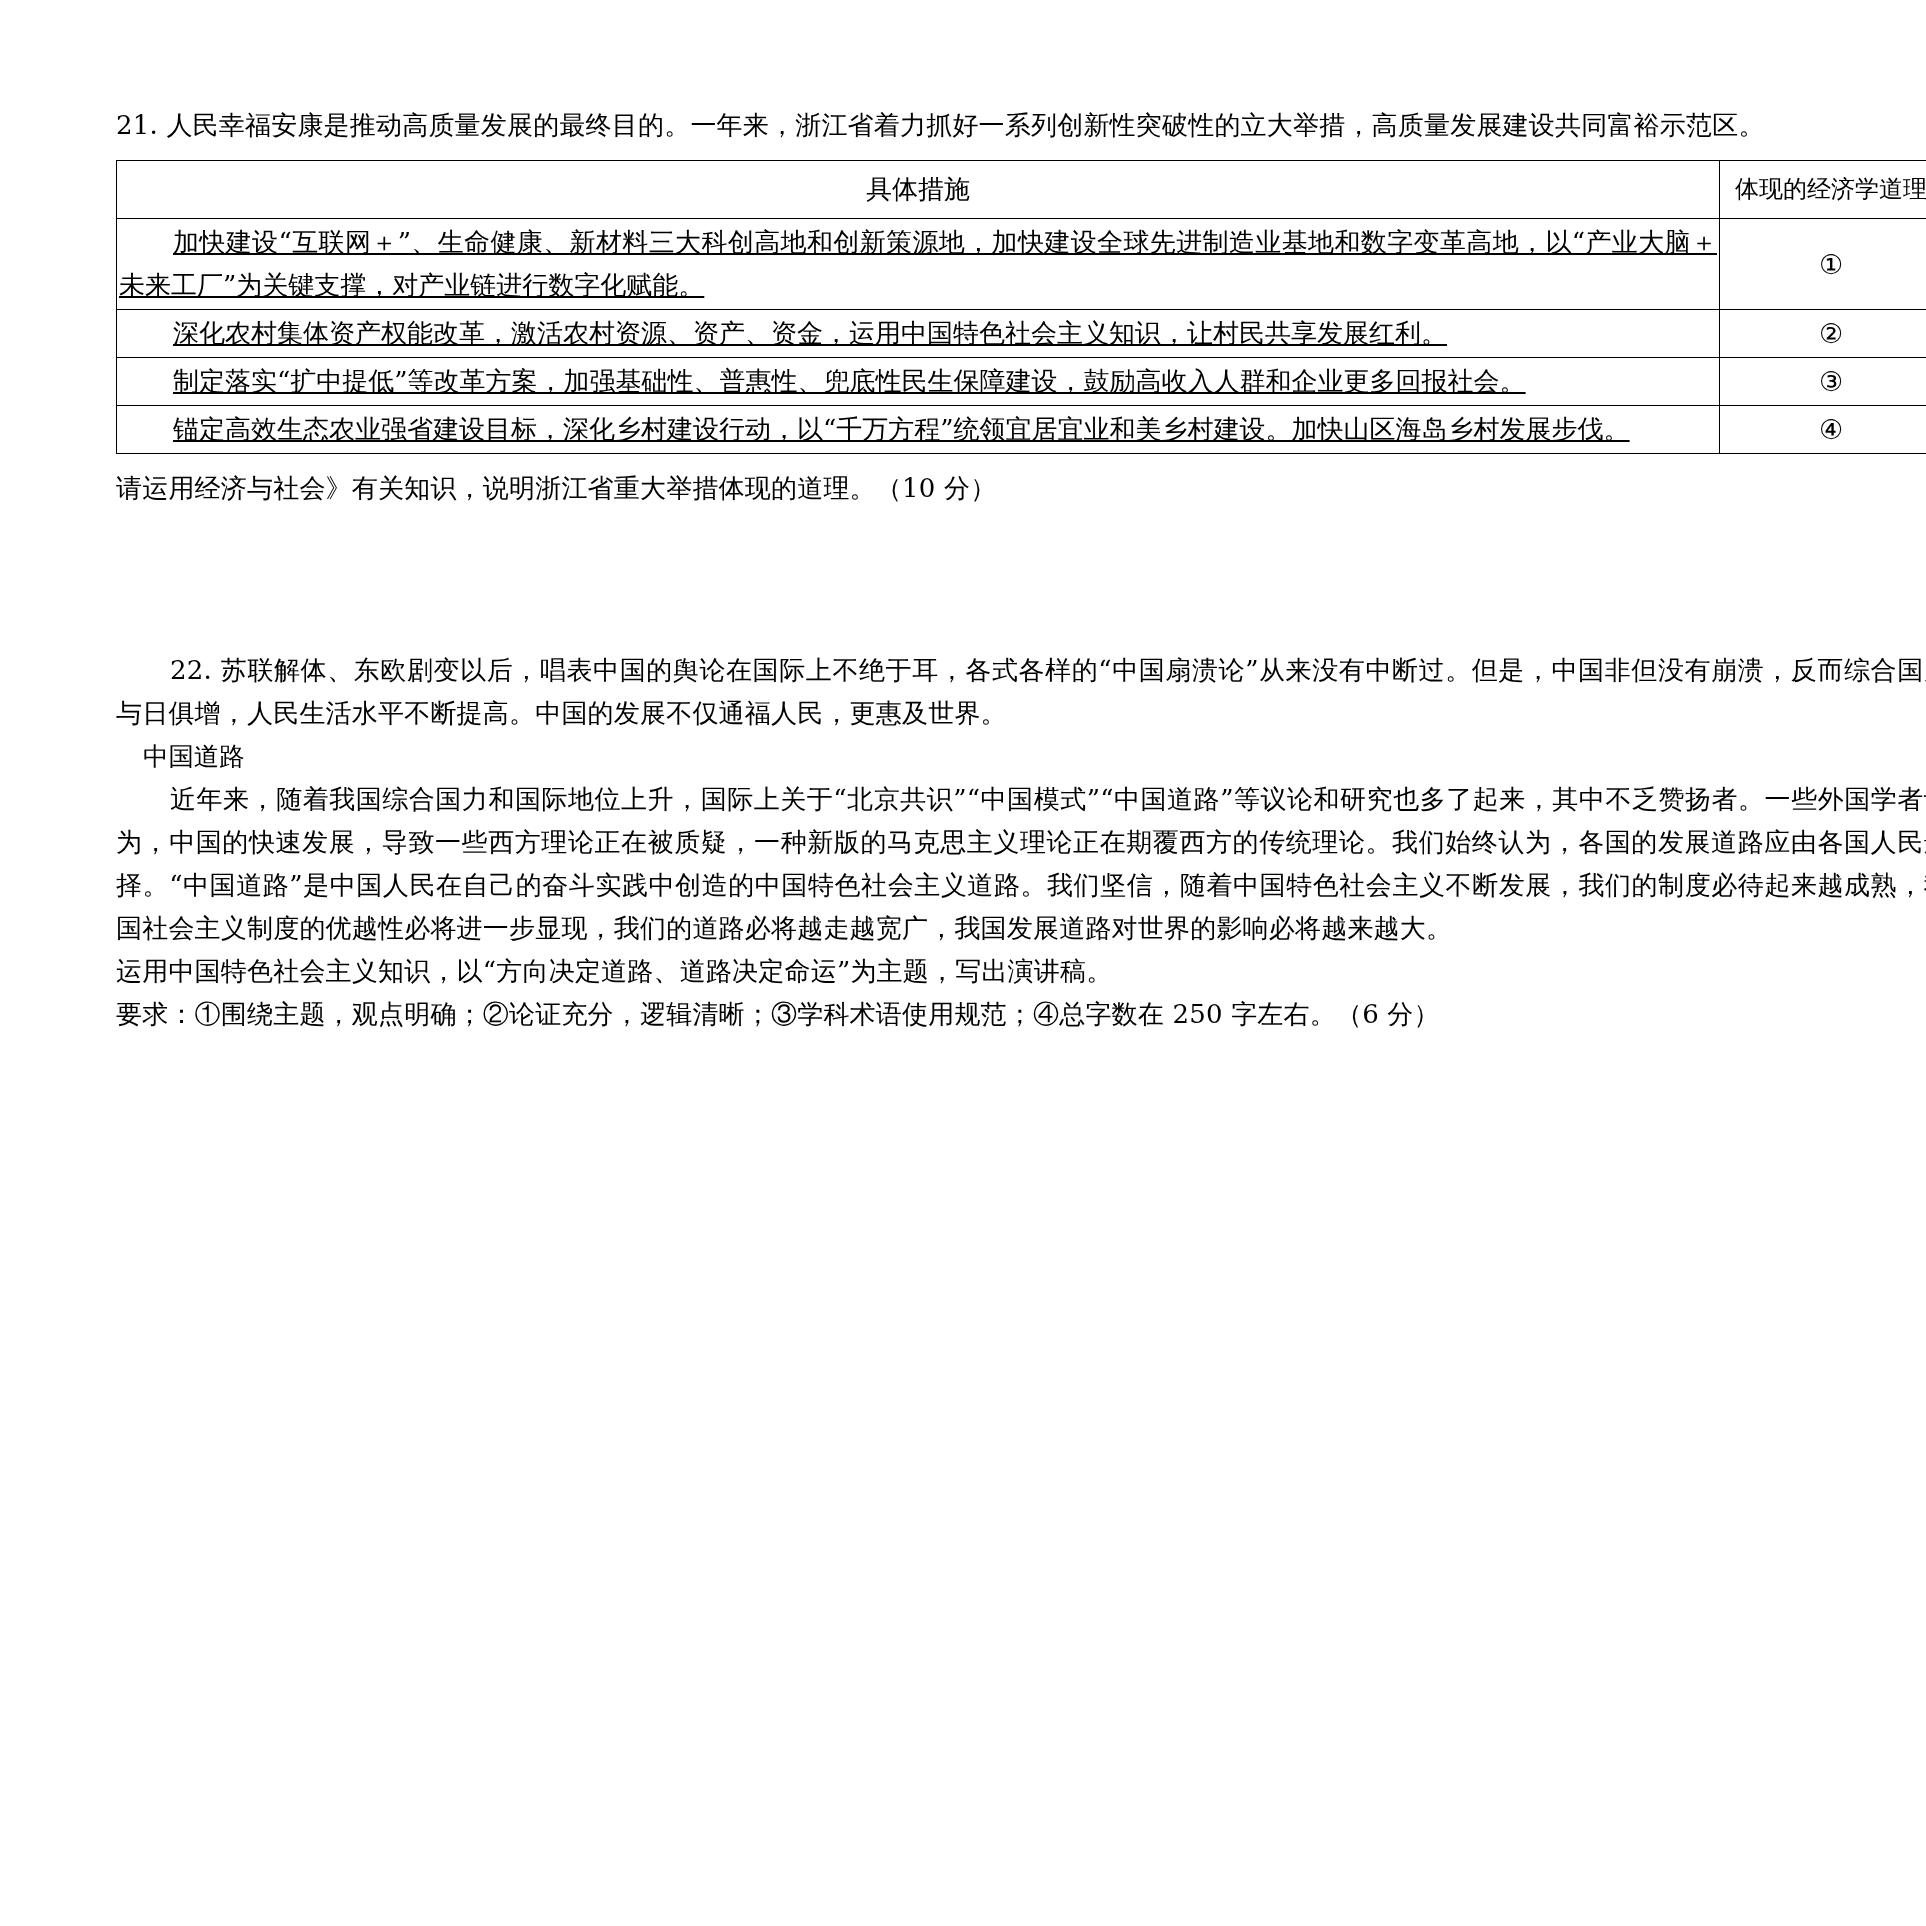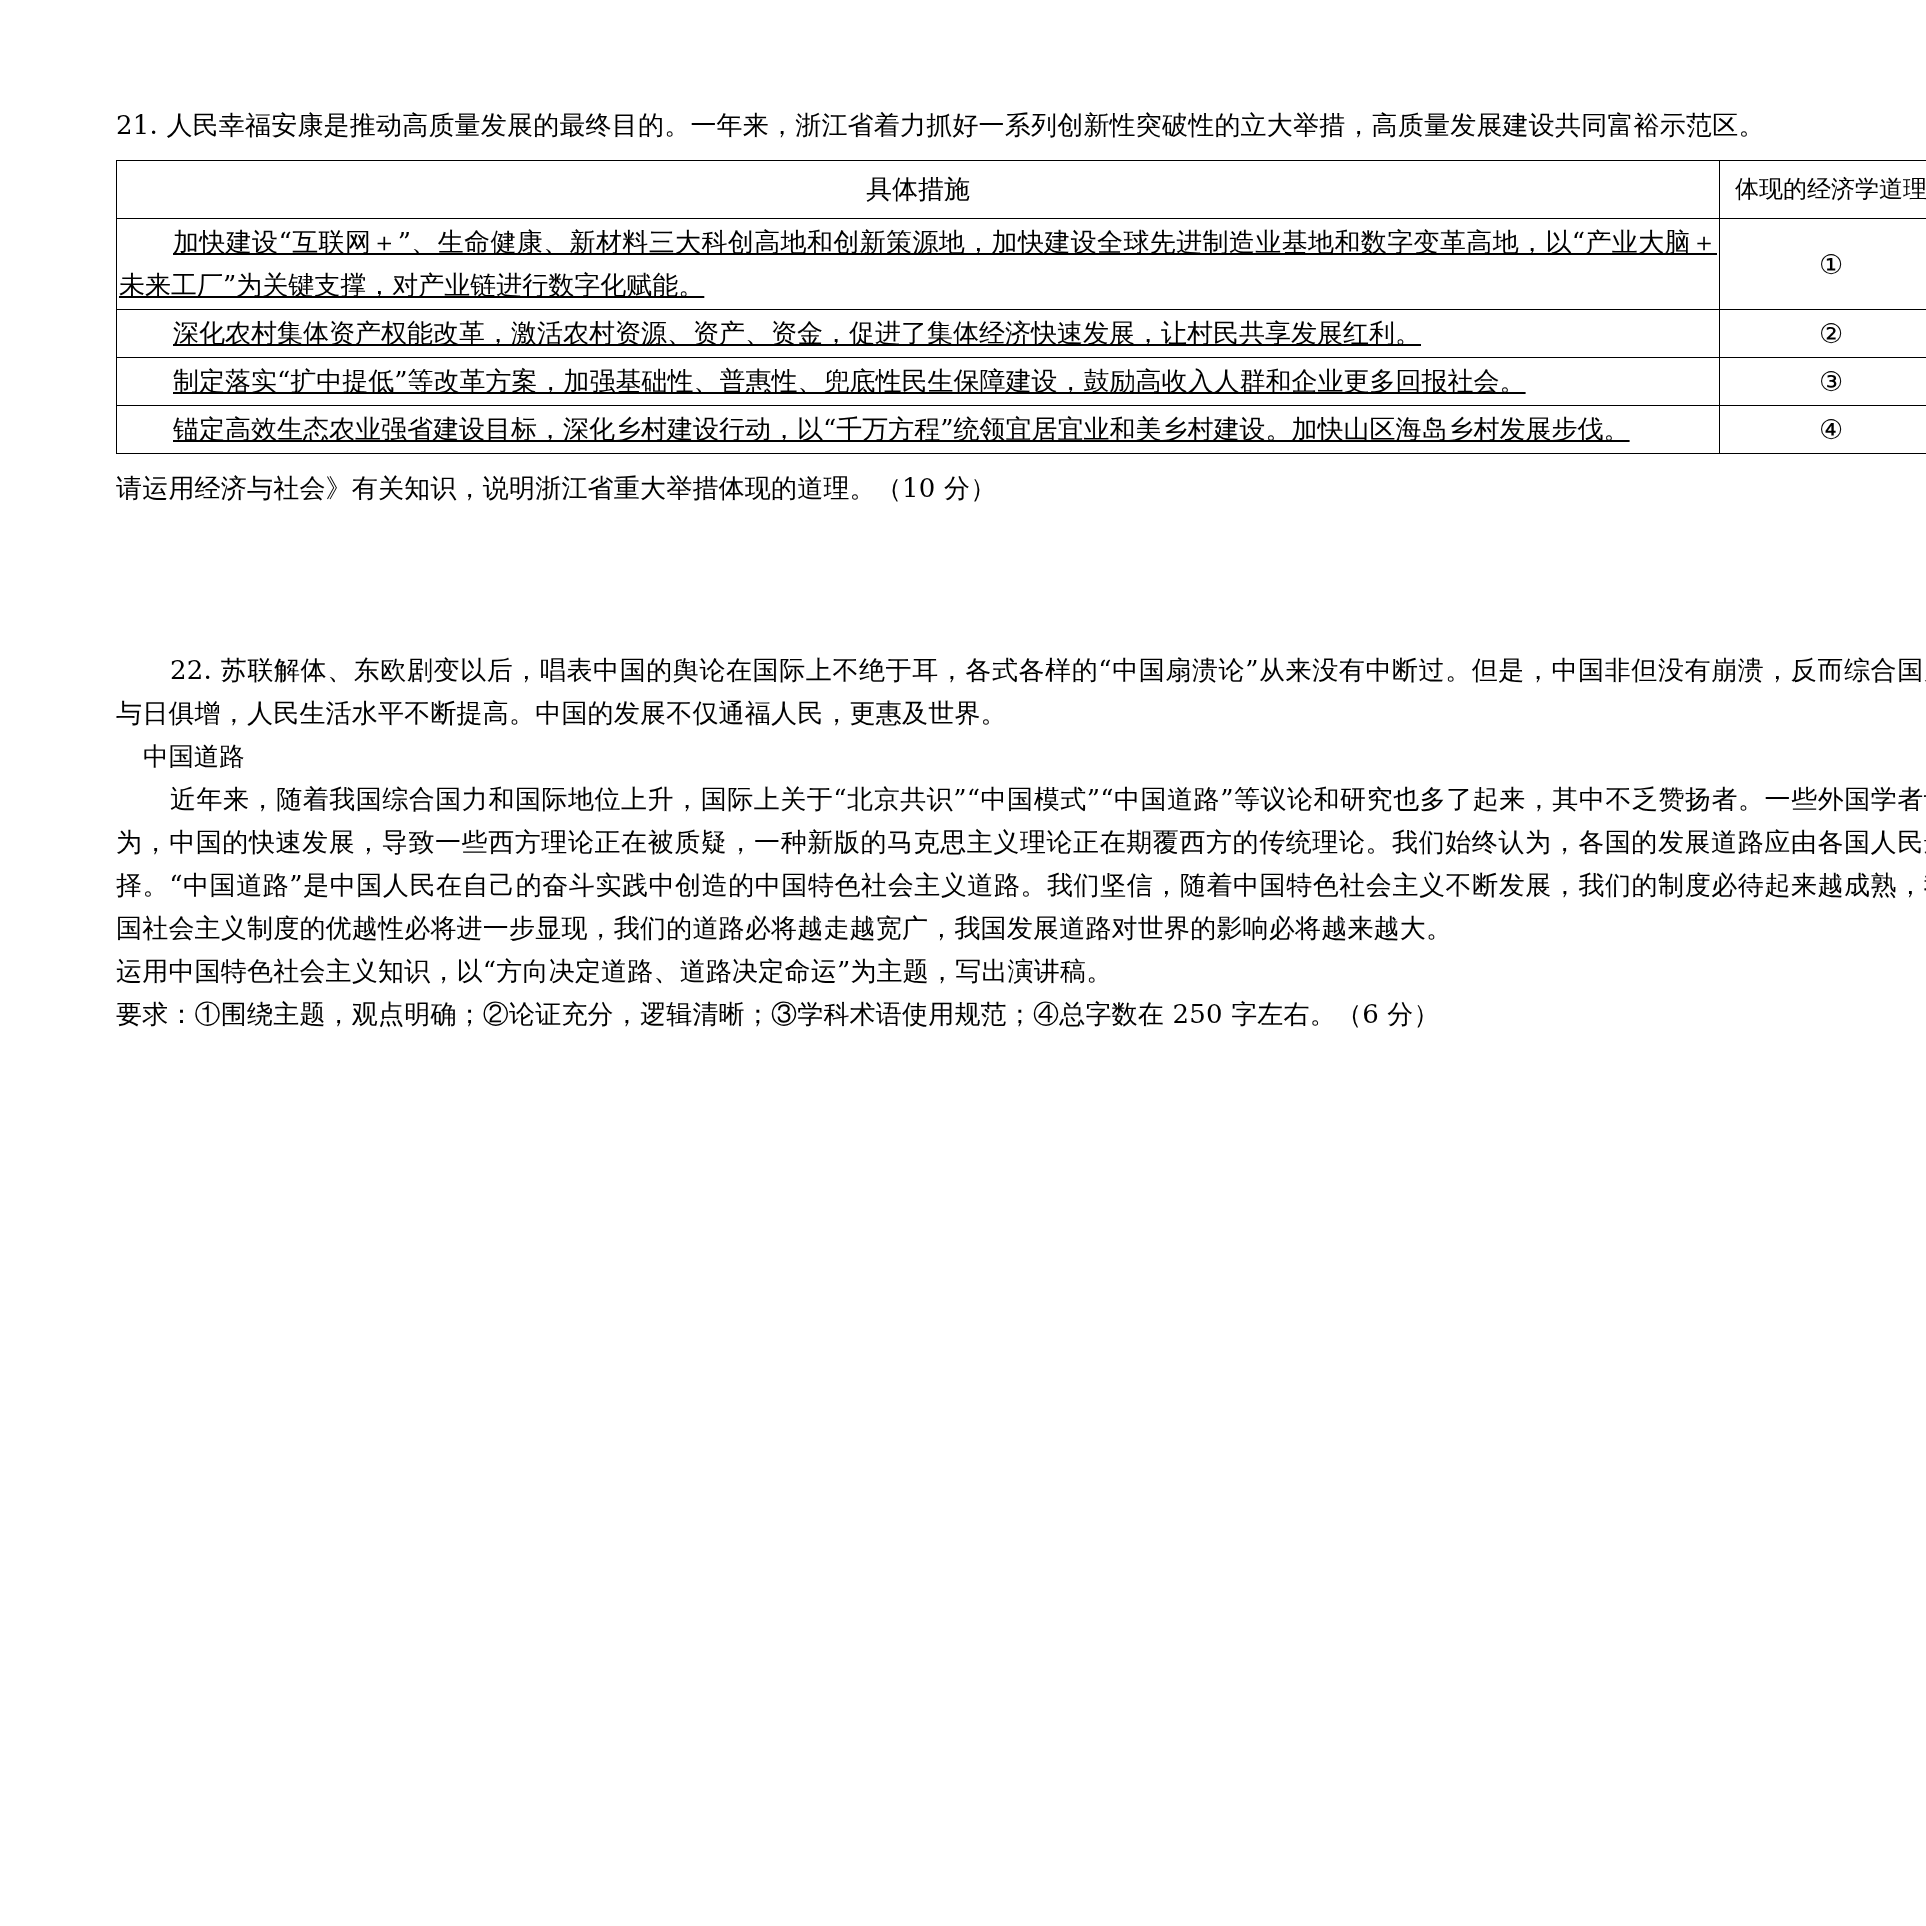--- a/index.html
+++ b/index.html
@@ -116,21 +116,21 @@
             <th class="th-measure">具体措施</th>
             <th class="th-principle">体现的经济学道理</th>
           </tr>
         </thead>
         <tbody>
           <tr>
             <td class="td-measure">加快建设“互联网＋”、生命健康、新材料三大科创高地和创新策源地，加快建设全球先进制造业基地和数字变革高地，以“产业大脑＋未来工厂”为关键支撑，对产业链进行数字化赋能。</td>
             <td class="td-principle">①</td>
           </tr>
           <tr>
-            <td class="td-measure">深化农村集体资产权能改革，激活农村资源、资产、资金，促进了集体经济快速发展，让村民共享发展红利。</td>
+            <td class="td-measure">深化农村集体资产权能改革，激活农村资源、资产、资金，运用中国特色社会主义知识，让村民共享发展红利。</td>
             <td class="td-principle">②</td>
           </tr>
           <tr>
             <td class="td-measure">制定落实“扩中提低”等改革方案，加强基础性、普惠性、兜底性民生保障建设，鼓励高收入人群和企业更多回报社会。</td>
             <td class="td-principle">③</td>
           </tr>
           <tr>
             <td class="td-measure">锚定高效生态农业强省建设目标，深化乡村建设行动，以“千万方程”统领宜居宜业和美乡村建设。加快山区海岛乡村发展步伐。</td>
             <td class="td-principle">④</td>
           </tr>

